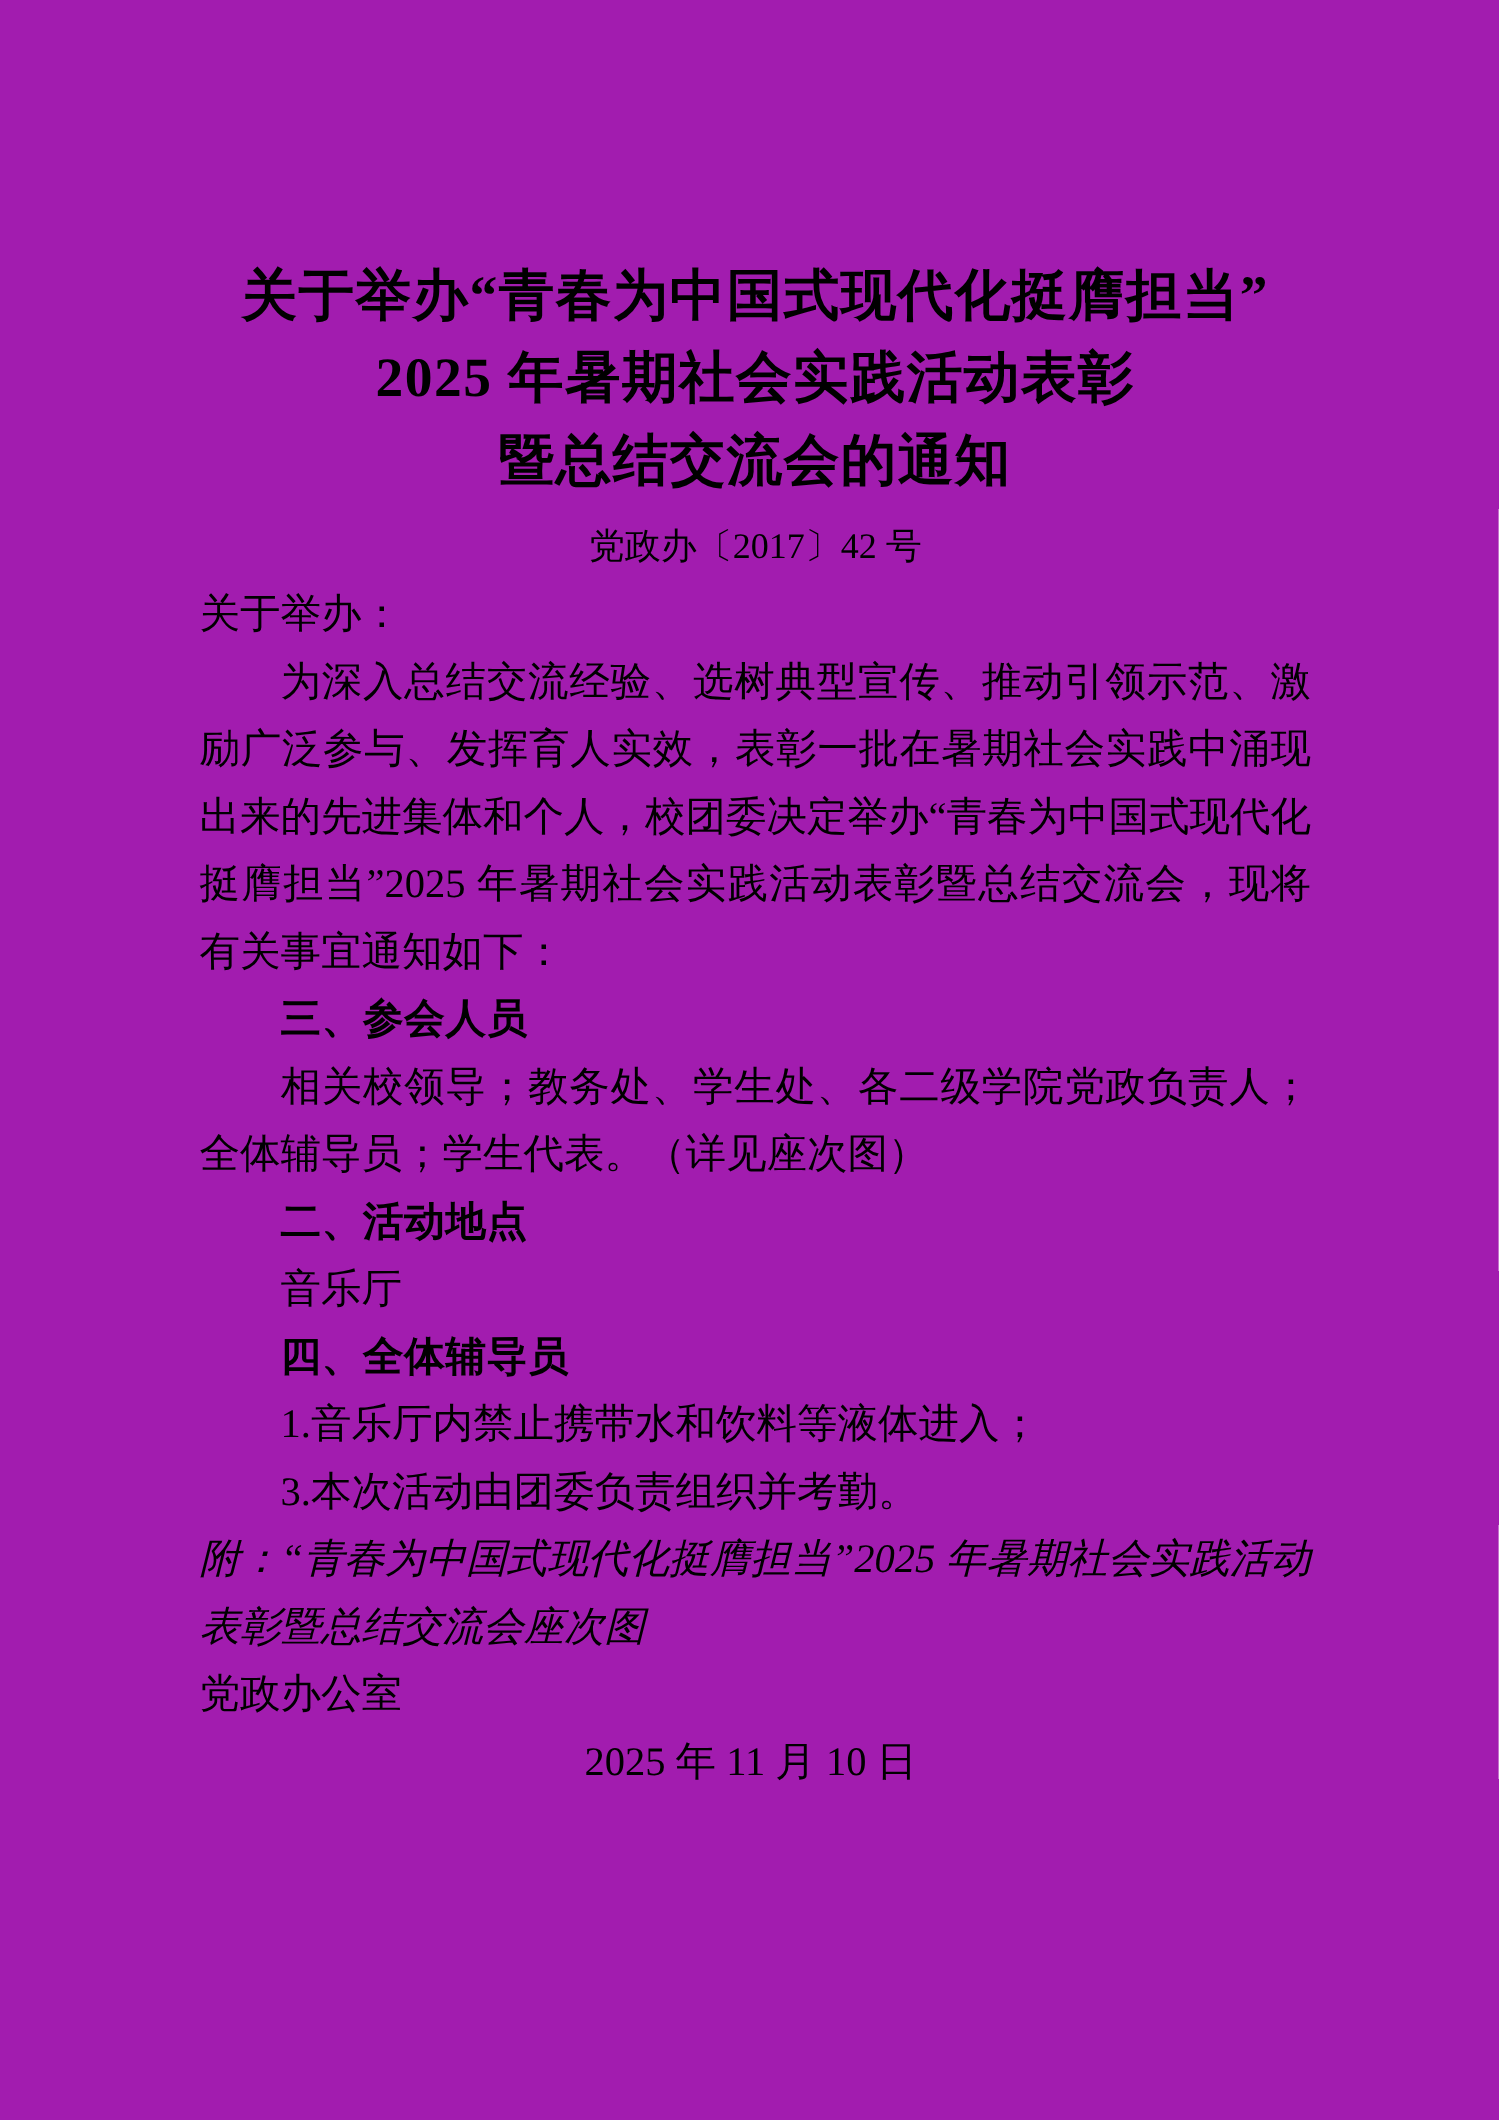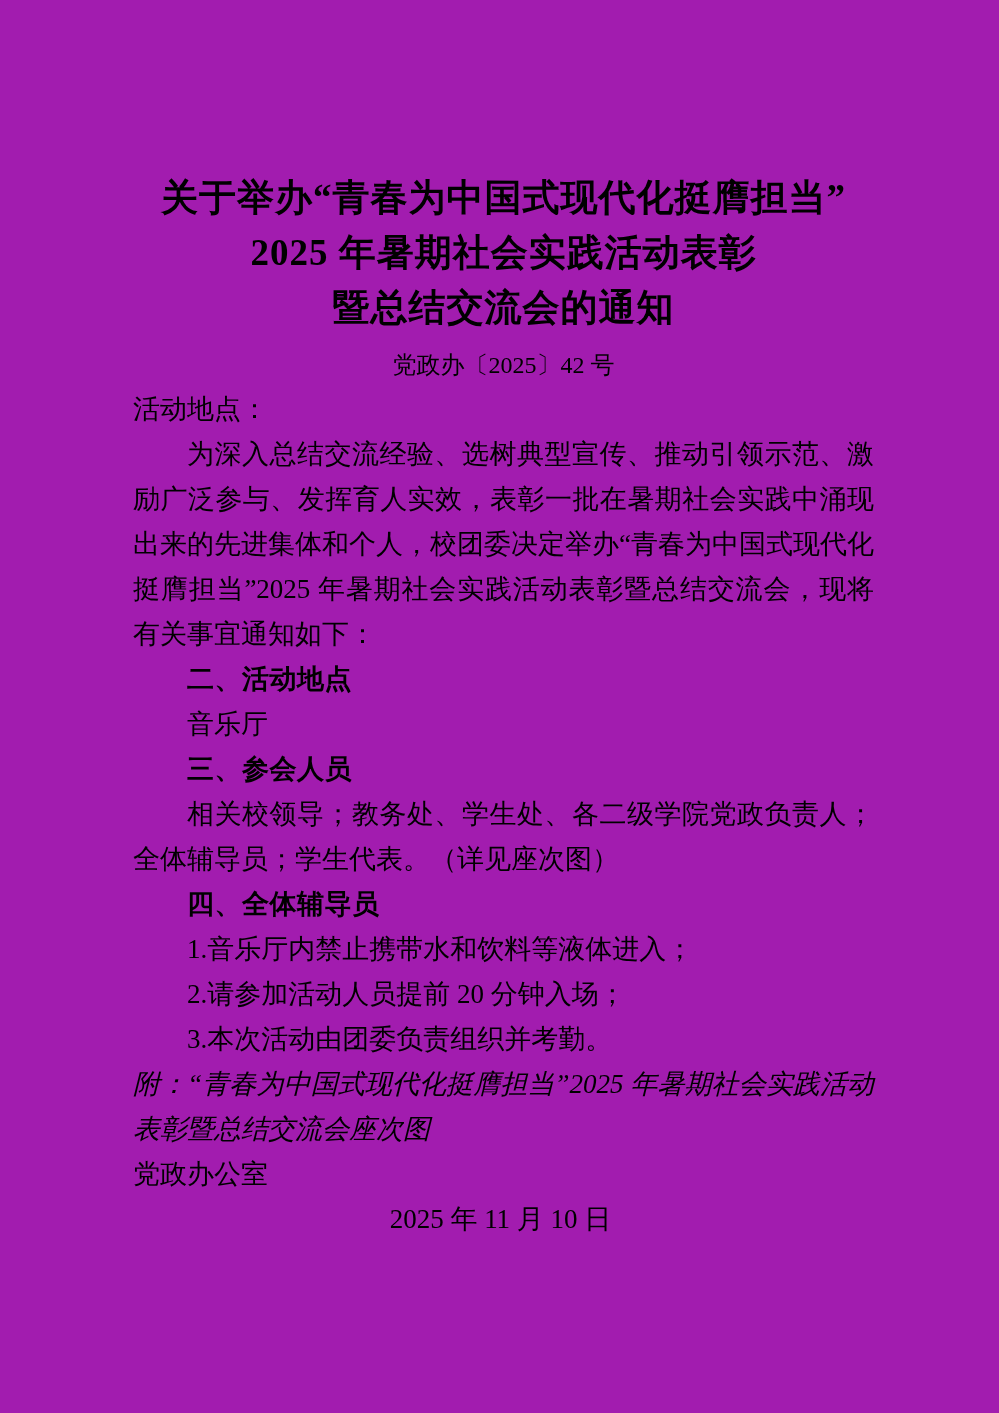--- a/index.html
+++ b/index.html
@@ -55,41 +55,40 @@
 
 <div class="page">
   <div class="doc">
 
     <div class="title">
       <div>关于举办“青春为中国式现代化挺膺担当”</div>
       <div>2025 年暑期社会实践活动表彰</div>
       <div>暨总结交流会的通知</div>
     </div>
 
-    <div class="doc-number">党政办〔2025〕42 号</div>
+    <div class="doc-number">党政办〔2017〕42 号</div>
 
     <div class="body-text">
-      <div class="para salutation">活动地点：</div>
+      <div class="para salutation">关于举办：</div>
       <div class="para">为深入总结交流经验、选树典型宣传、推动引领示范、激励广泛参与、发挥育人实效，表彰一批在暑期社会实践中涌现出来的先进集体和个人，校团委决定举办“青春为中国式现代化挺膺担当”2025 年暑期社会实践活动表彰暨总结交流会，现将有关事宜通知如下：</div>
 
+
+      <div>
+        <div class="section-heading">三、参会人员</div>
+        <div class="para">相关校领导；教务处、学生处、各二级学院党政负责人；全体辅导员；学生代表。（详见座次图）</div>
+      </div>
 
       <div>
         <div class="section-heading">二、活动地点</div>
         <div class="para">音乐厅</div>
       </div>
 
       <div>
-        <div class="section-heading">三、参会人员</div>
-        <div class="para">相关校领导；教务处、学生处、各二级学院党政负责人；全体辅导员；学生代表。（详见座次图）</div>
-      </div>
-
-      <div>
         <div class="section-heading">四、全体辅导员</div>
         <div class="para">1.音乐厅内禁止携带水和饮料等液体进入；</div>
-        <div class="para">2.请参加活动人员提前 20 分钟入场；</div>
         <div class="para">3.本次活动由团委负责组织并考勤。</div>
       </div>
 
       <div class="para no-indent">附：“青春为中国式现代化挺膺担当”2025 年暑期社会实践活动表彰暨总结交流会座次图</div>
 
       <div class="signer">党政办公室</div>
       <div class="sign-date">2025 年 11 月 10 日</div>
     </div>
 
   </div>

